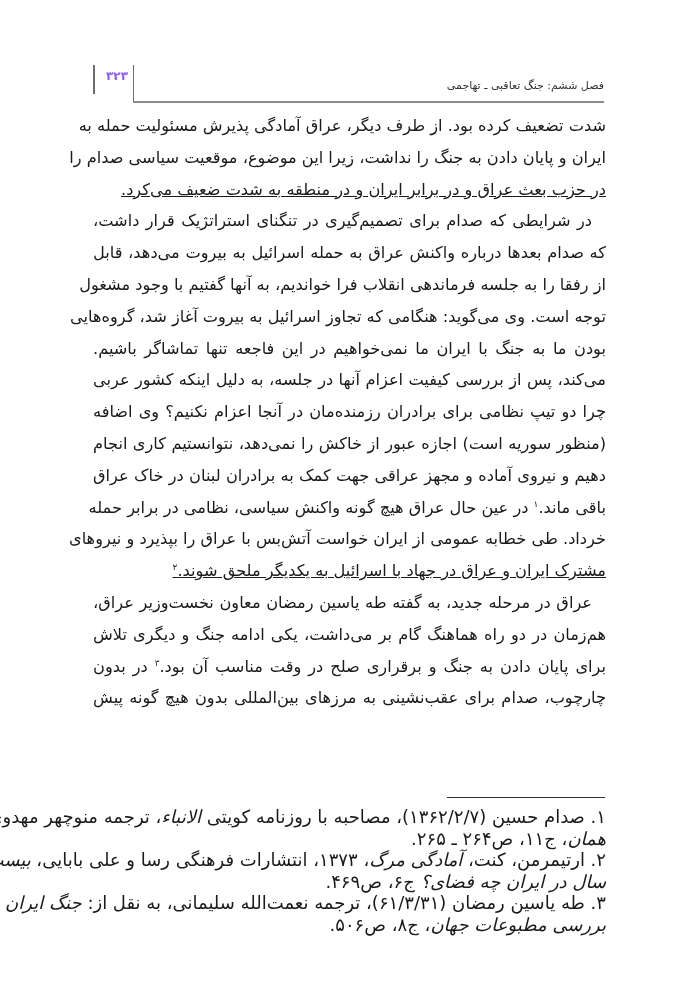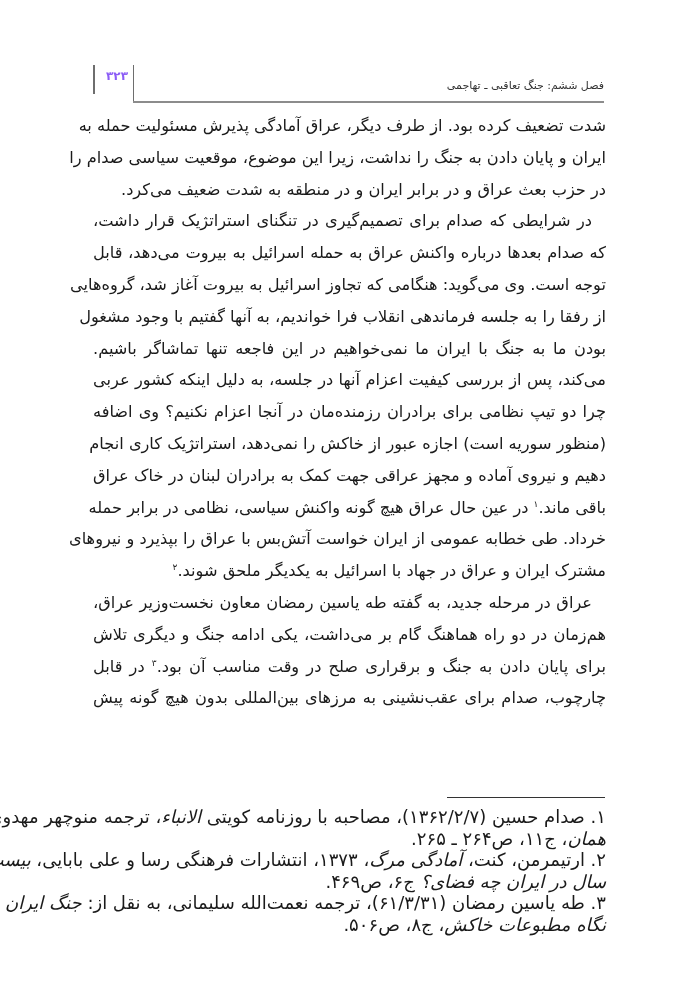--- a/index.html
+++ b/index.html
@@ -13,21 +13,21 @@
   .hdr-pagenum { position: absolute; left: 8px; top: 4px; width: 32px; text-align: center;
                  font-family: "DejaVu Sans", sans-serif; font-weight: bold; font-size: 12px; color: #8b5cf6; direction: rtl; }
   .hdr-bar-mid { position: absolute; left: 40px; top: 0; width: 1px; height: 37px; background: #6e6e6e; }
   .hdr-rule { position: absolute; left: 40px; top: 36px; width: 471px; height: 2px; background: #8c8c8c; }
   .hdr-title { position: absolute; right: 2px; top: 14px; direction: rtl; font-size: 11px; color: #333; white-space: nowrap; }
 
   
   .body { position: absolute; left: 93px; top: 110px; width: 513px; direction: rtl; text-align: justify;
           text-align-last: right; font-size: 16.2px; line-height: 31.8px; }
   .line { display: block; white-space: nowrap; text-align-last: justify; text-align: justify; height: 31.8px; }
-  .line.last { text-align-last: right; }
+  .line.last { text-align-last: right; text-decoration: underline; }
   .line.indent { padding-right: 14px; }
   sup { font-size: 9px; line-height: 0; vertical-align: super; }
 
   
   .fn-rule { position: absolute; left: 447px; top: 797px; width: 158px; height: 1px; background: #333; }
   .footnotes { position: absolute; left: 93px; top: 806px; width: 513px; direction: rtl; font-size: 18px; line-height: 21.6px; }
   .fn-line { display: block; white-space: nowrap; text-align: justify; text-align-last: justify; height: 21.6px; }
   .fn-line.last { text-align-last: right; }
   .it { font-style: italic; }
 </style>
@@ -43,40 +43,40 @@
     <div class="hdr-rule"></div>
     <div class="hdr-title">فصل ششم: جنگ تعاقبی ـ تهاجمی</div>
   </div>
 
   <div class="body">
     <span class="line">شدت تضعیف کرده بود. از طرف دیگر، عراق آمادگی پذیرش مسئولیت حمله به</span>
     <span class="line">ایران و پایان دادن به جنگ را نداشت، زیرا این موضوع، موقعیت سیاسی صدام را</span>
     <span class="line last">در حزب بعث عراق و در برابر ایران و در منطقه به شدت ضعیف می‌کرد.</span>
     <span class="line indent">در شرایطی که صدام برای تصمیم‌گیری در تنگنای استراتژیک قرار داشت،</span>
     <span class="line">که صدام بعدها درباره واکنش عراق به حمله اسرائیل به بیروت می‌دهد، قابل</span>
+    <span class="line">از رفقا را به جلسه فرماندهی انقلاب فرا خواندیم، به آنها گفتیم با وجود مشغول</span>
     <span class="line">توجه است. وی می‌گوید: هنگامی که تجاوز اسرائیل به بیروت آغاز شد، گروه‌هایی</span>
-    <span class="line">از رفقا را به جلسه فرماندهی انقلاب فرا خواندیم، به آنها گفتیم با وجود مشغول</span>
     <span class="line">بودن ما به جنگ با ایران ما نمی‌خواهیم در این فاجعه تنها تماشاگر باشیم.</span>
     <span class="line">می‌کند، پس از بررسی کیفیت اعزام آنها در جلسه، به دلیل اینکه کشور عربی</span>
     <span class="line">چرا دو تیپ نظامی برای برادران رزمنده‌مان در آنجا اعزام نکنیم؟ وی اضافه</span>
-    <span class="line">(منظور سوریه است) اجازه عبور از خاکش را نمی‌دهد، استراتژیک کاری انجام</span>
+    <span class="line">(منظور سوریه است) اجازه عبور از خاکش را نمی‌دهد، نتوانستیم کاری انجام</span>
     <span class="line">دهیم و نیروی آماده و مجهز عراقی جهت کمک به برادران لبنان در خاک عراق</span>
     <span class="line"><span>باقی ماند.</span><sup>۱</sup><span> در عین حال عراق هیچ گونه واکنش سیاسی، نظامی در برابر حمله</span></span>
     <span class="line">خرداد. طی خطابه عمومی از ایران خواست آتش‌بس با عراق را بپذیرد و نیروهای</span>
     <span class="line last"><span>مشترک ایران و عراق در جهاد با اسرائیل به یکدیگر ملحق شوند.</span><sup>۲</sup><span></span></span>
     <span class="line indent">عراق در مرحله جدید، به گفته طه یاسین رمضان معاون نخست‌وزیر عراق،</span>
     <span class="line">هم‌زمان در دو راه هماهنگ گام بر می‌داشت، یکی ادامه جنگ و دیگری تلاش</span>
-    <span class="line"><span>برای پایان دادن به جنگ و برقراری صلح در وقت مناسب آن بود.</span><sup>۳</sup><span> در قابل</span></span>
+    <span class="line"><span>برای پایان دادن به جنگ و برقراری صلح در وقت مناسب آن بود.</span><sup>۳</sup><span> در بدون</span></span>
     <span class="line">چارچوب، صدام برای عقب‌نشینی به مرزهای بین‌المللی بدون هیچ گونه پیش</span>
   </div>
 
   <div class="fn-rule"></div>
 
   <div class="footnotes">
     <span class="fn-line"><span>۱. صدام حسین (۱۳۶۲/۲/۷)، مصاحبه با روزنامه کویتی </span><span class="it">الانباء</span><span>، ترجمه منوچهر مهدوی، به نقل از:</span></span>
     <span class="fn-line last"><span class="it">همان</span><span>، ج۱۱، ص۲۶۴ ـ ۲۶۵.</span></span>
     <span class="fn-line"><span>۲. ارتیمرمن، کنت، </span><span class="it">آمادگی مرگ</span><span>، ۱۳۷۳، انتشارات فرهنگی رسا و علی بابایی، </span><span class="it">بیست و پنج</span></span>
     <span class="fn-line last"><span class="it">سال در ایران چه فضای؟</span><span> ج۶، ص۴۶۹.</span></span>
     <span class="fn-line"><span>۳. طه یاسین رمضان (۶۱/۳/۳۱)، ترجمه نعمت‌الله سلیمانی، به نقل از: </span><span class="it">جنگ ایران و عراق از</span></span>
-    <span class="fn-line last"><span class="it">نگاه مطبوعات خاکش</span><span>، ج۸، ص۵۰۶.</span></span>
+    <span class="fn-line last"><span class="it">بررسی مطبوعات جهان</span><span>، ج۸، ص۵۰۶.</span></span>
   </div>
 
 </div>
 
 </body></html>

